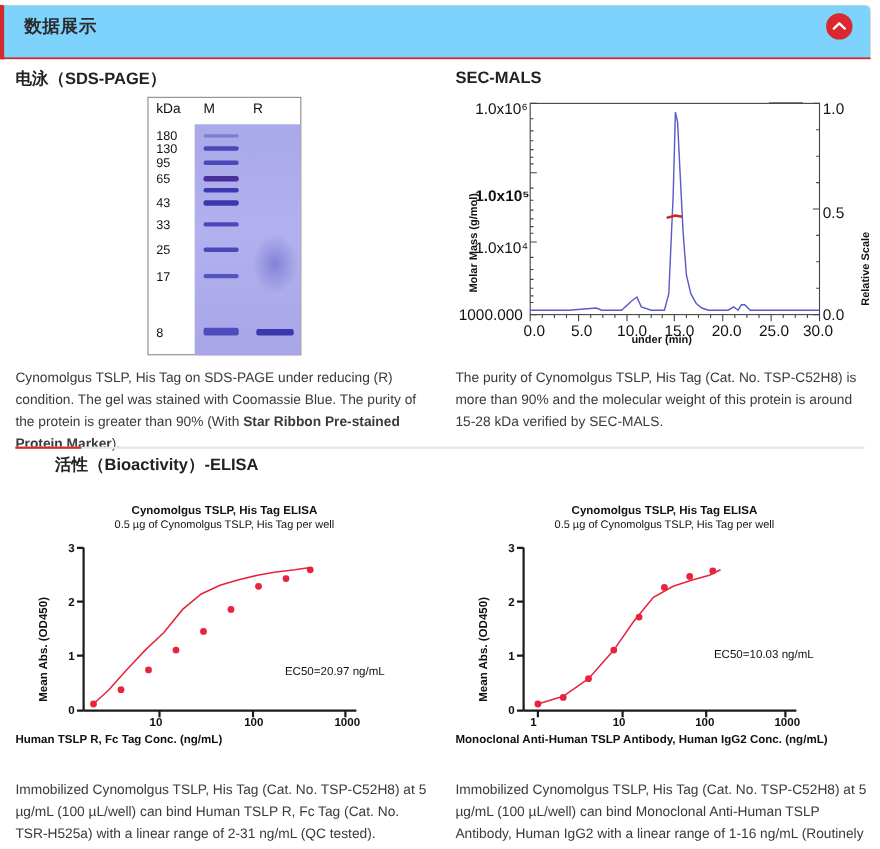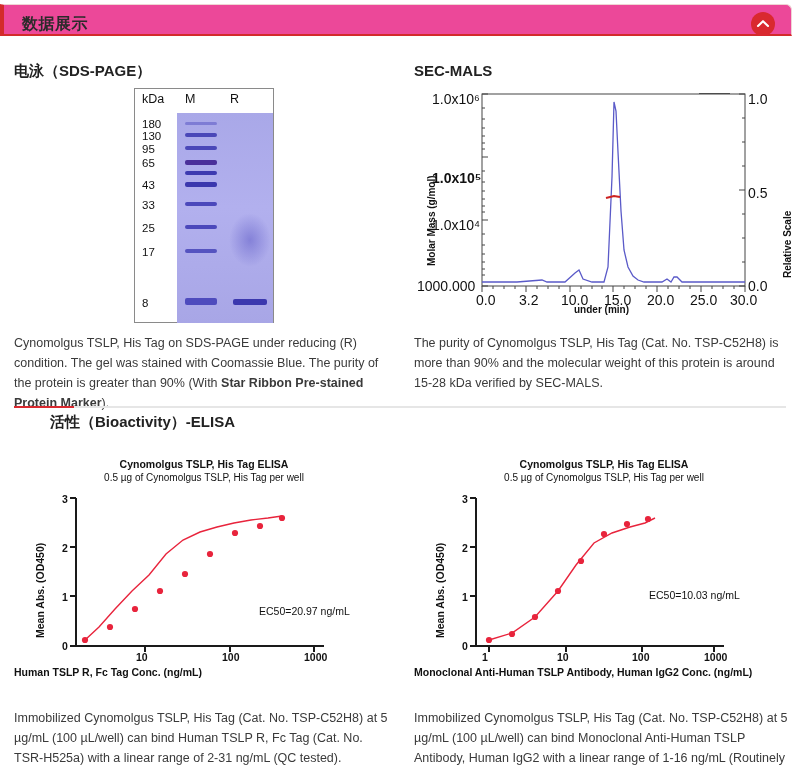--- a/index.html
+++ b/index.html
@@ -3,22 +3,22 @@
 <meta charset="utf-8">
 <style>
   html,body{margin:0;padding:0;}
   body{
     width:800px;height:772px;background:#ffffff;
     font-family:"Liberation Sans","DejaVu Sans",sans-serif;
     color:#333;overflow:hidden;position:relative;
   }
   
   .panel-header{
-    position:absolute;left:0;top:4px;width:792px;height:32px;
-    background:#ec4899;border-left:4px solid #d32b2b;
+    position:absolute;left:0;top:4px;width:792px;height:50px;
+    background:#7dd3fc;border-left:4px solid #d32b2b;
     border-top:1px solid #efd4d4;border-right:1px solid #efd4d4;
     border-bottom:2px solid #d32b2b;
     border-top-right-radius:6px;
     box-sizing:border-box;
   }
   .panel-title{
     position:absolute;left:18px;top:9px;
     font-size:16px;font-weight:bold;color:#2b2b2b;letter-spacing:.5px;
   }
   .collapse-btn{
@@ -153,21 +153,21 @@
   <div class="tick-lbl" style="left:18px;top:5px;">1.0x10⁶</div>
   <div class="tick-lbl" style="left:18px;top:84px;font-weight:bold;">1.0x10⁵</div>
   <div class="tick-lbl" style="left:18px;top:131px;">1.0x10⁴</div>
   <div class="tick-lbl" style="left:3px;top:192px;">1000.000</div>
 
   <div class="tick-lbl" style="left:334px;top:5px;">1.0</div>
   <div class="tick-lbl" style="left:334px;top:99px;">0.5</div>
   <div class="tick-lbl" style="left:334px;top:192px;">0.0</div>
 
   <div class="tick-lbl" style="left:62px;top:206px;">0.0</div>
-  <div class="tick-lbl" style="left:105px;top:206px;">3.2</div>
+  <div class="tick-lbl" style="left:105px;top:206px;">5.0</div>
   <div class="tick-lbl" style="left:147px;top:206px;">10.0</div>
   <div class="tick-lbl" style="left:190px;top:206px;">15.0</div>
   <div class="tick-lbl" style="left:233px;top:206px;">20.0</div>
   <div class="tick-lbl" style="left:276px;top:206px;">25.0</div>
   <div class="tick-lbl" style="left:316px;top:206px;">30.0</div>
 
   <div class="axis-title" style="left:160px;top:218px;">under (min)</div>
 
   <div class="legend-box" style="left:285px;top:7px;">
     <span style="color:#5a5ac8;">—</span>&nbsp;<span>UV</span>

